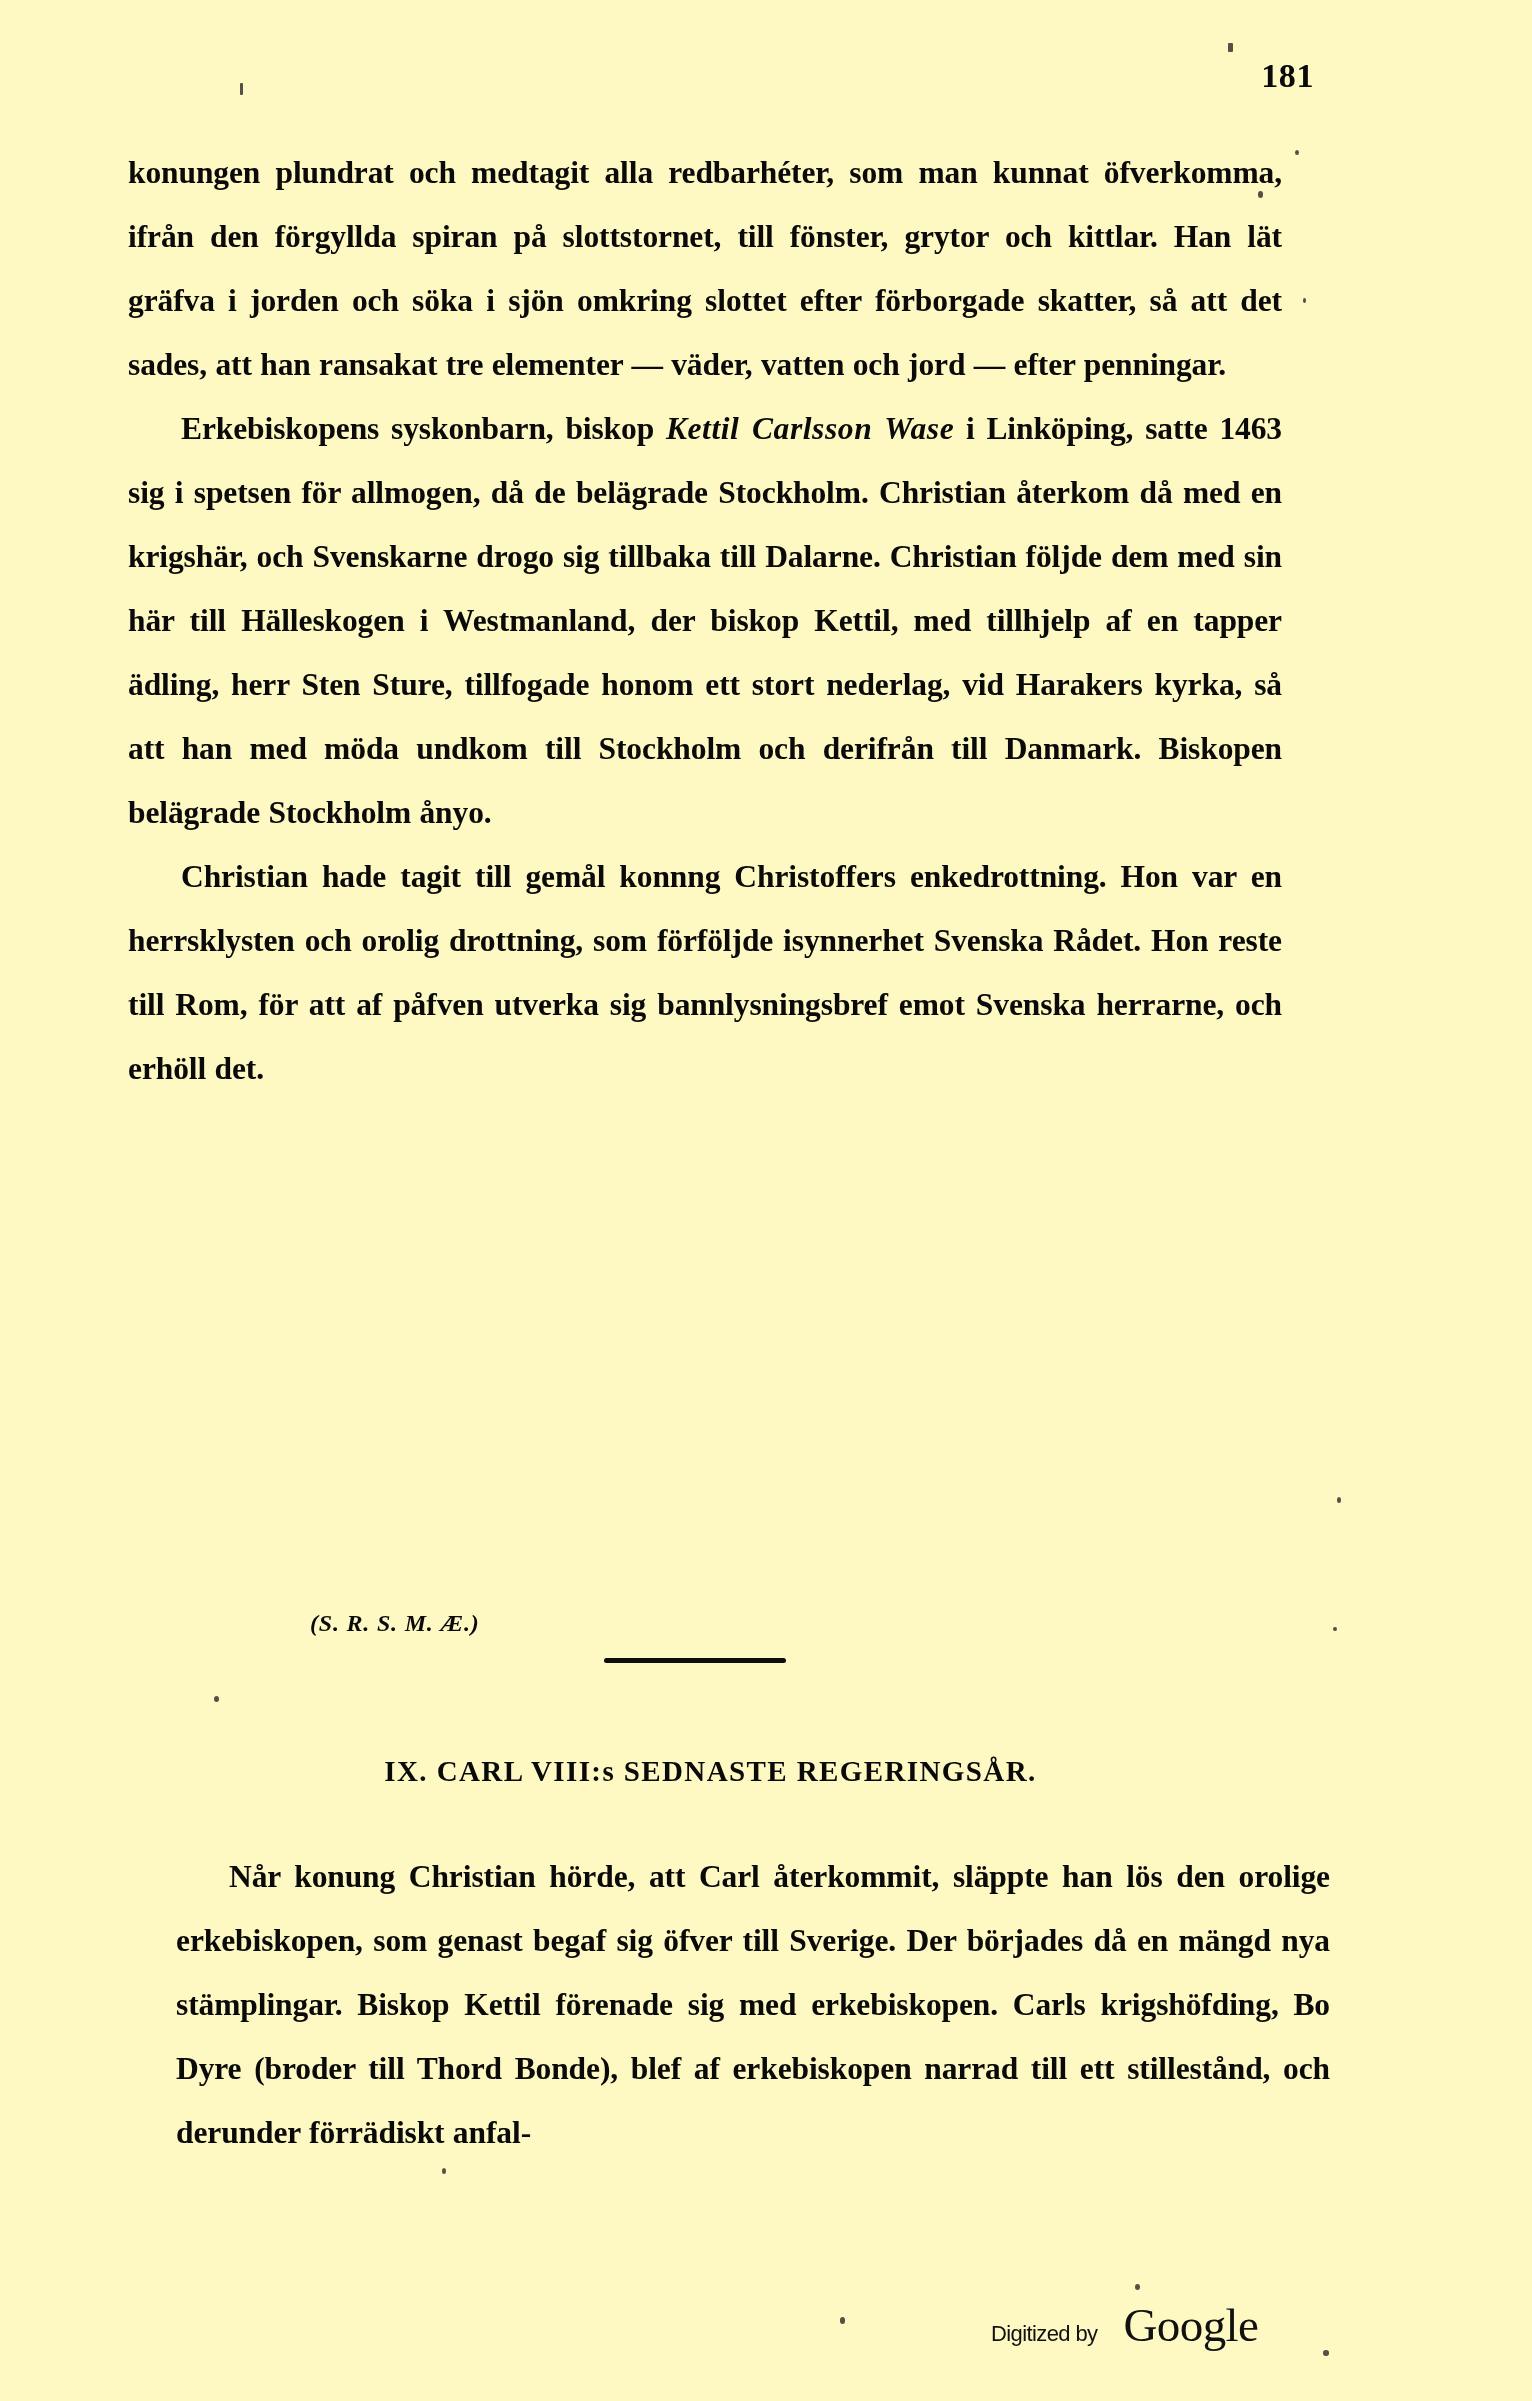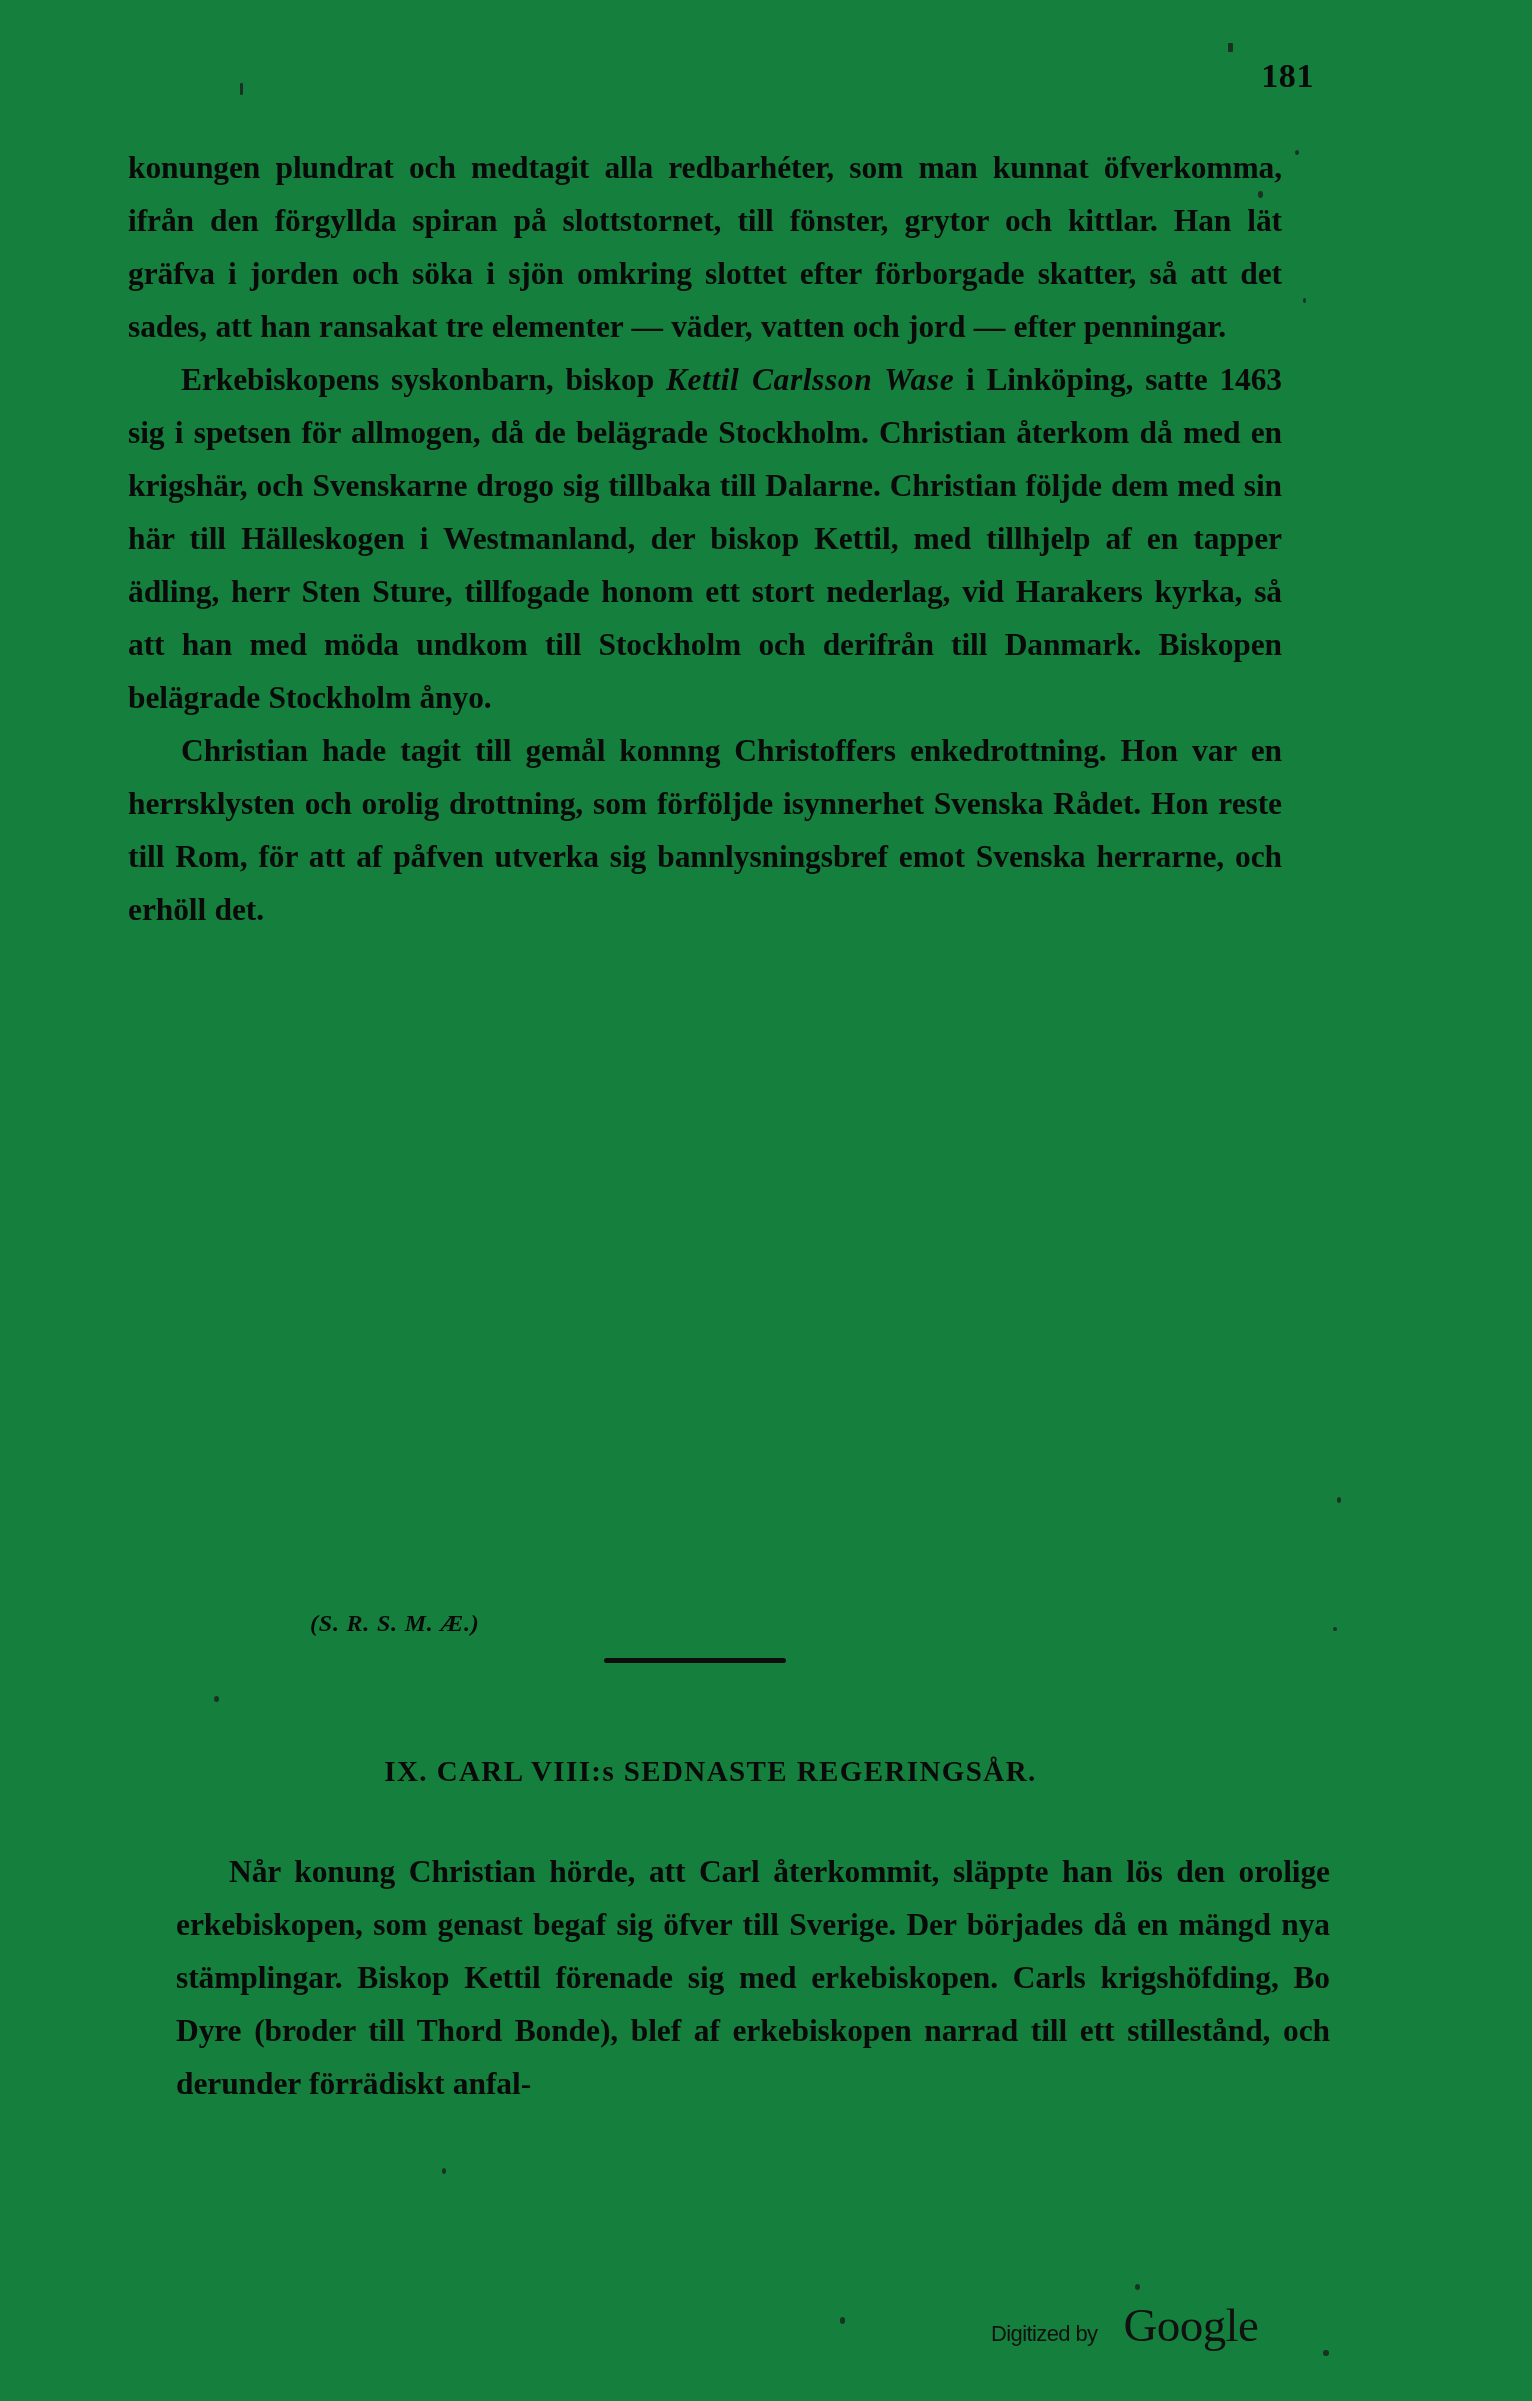--- a/index.html
+++ b/index.html
@@ -14,21 +14,21 @@
     position: relative;
     overflow: hidden;
     font-family: "Liberation Serif", "DejaVu Serif", serif;
     color: #0a0a0a;
   }
 
   
   .page {
     position: absolute;
     inset: 0;
-    background: #15803d;
+    background: #fef9c3;
   }
 
   
   .speck {
     position: absolute;
     background: #1a1a1a;
     border-radius: 50%;
     opacity: .75;
   }
 
@@ -47,21 +47,21 @@
   .column {
     position: absolute;
     left: 128px;
     top: 141px;
     width: 1154px;
   }
 
   p.body {
     margin: 0 0 0 0;
     font-size: 31.5px;
-    line-height: 53px;
+    line-height: 64px;
     text-align: justify;
     text-align-last: left;
     font-weight: 700;
     letter-spacing: -0.1px;
     word-spacing: 0.6px;
     -webkit-font-smoothing: none;
   }
   p.body + p.body { margin-top: 0; }
   p.indent { text-indent: 53px; }
 

